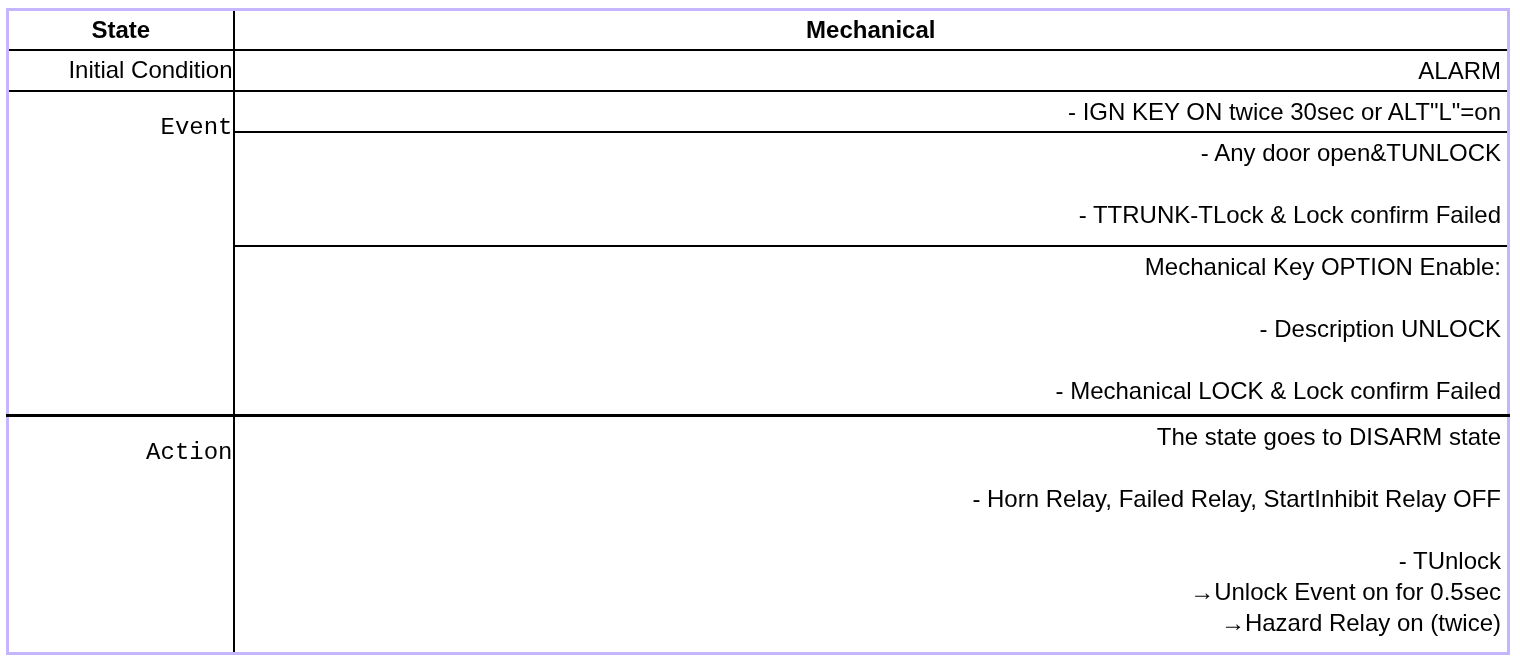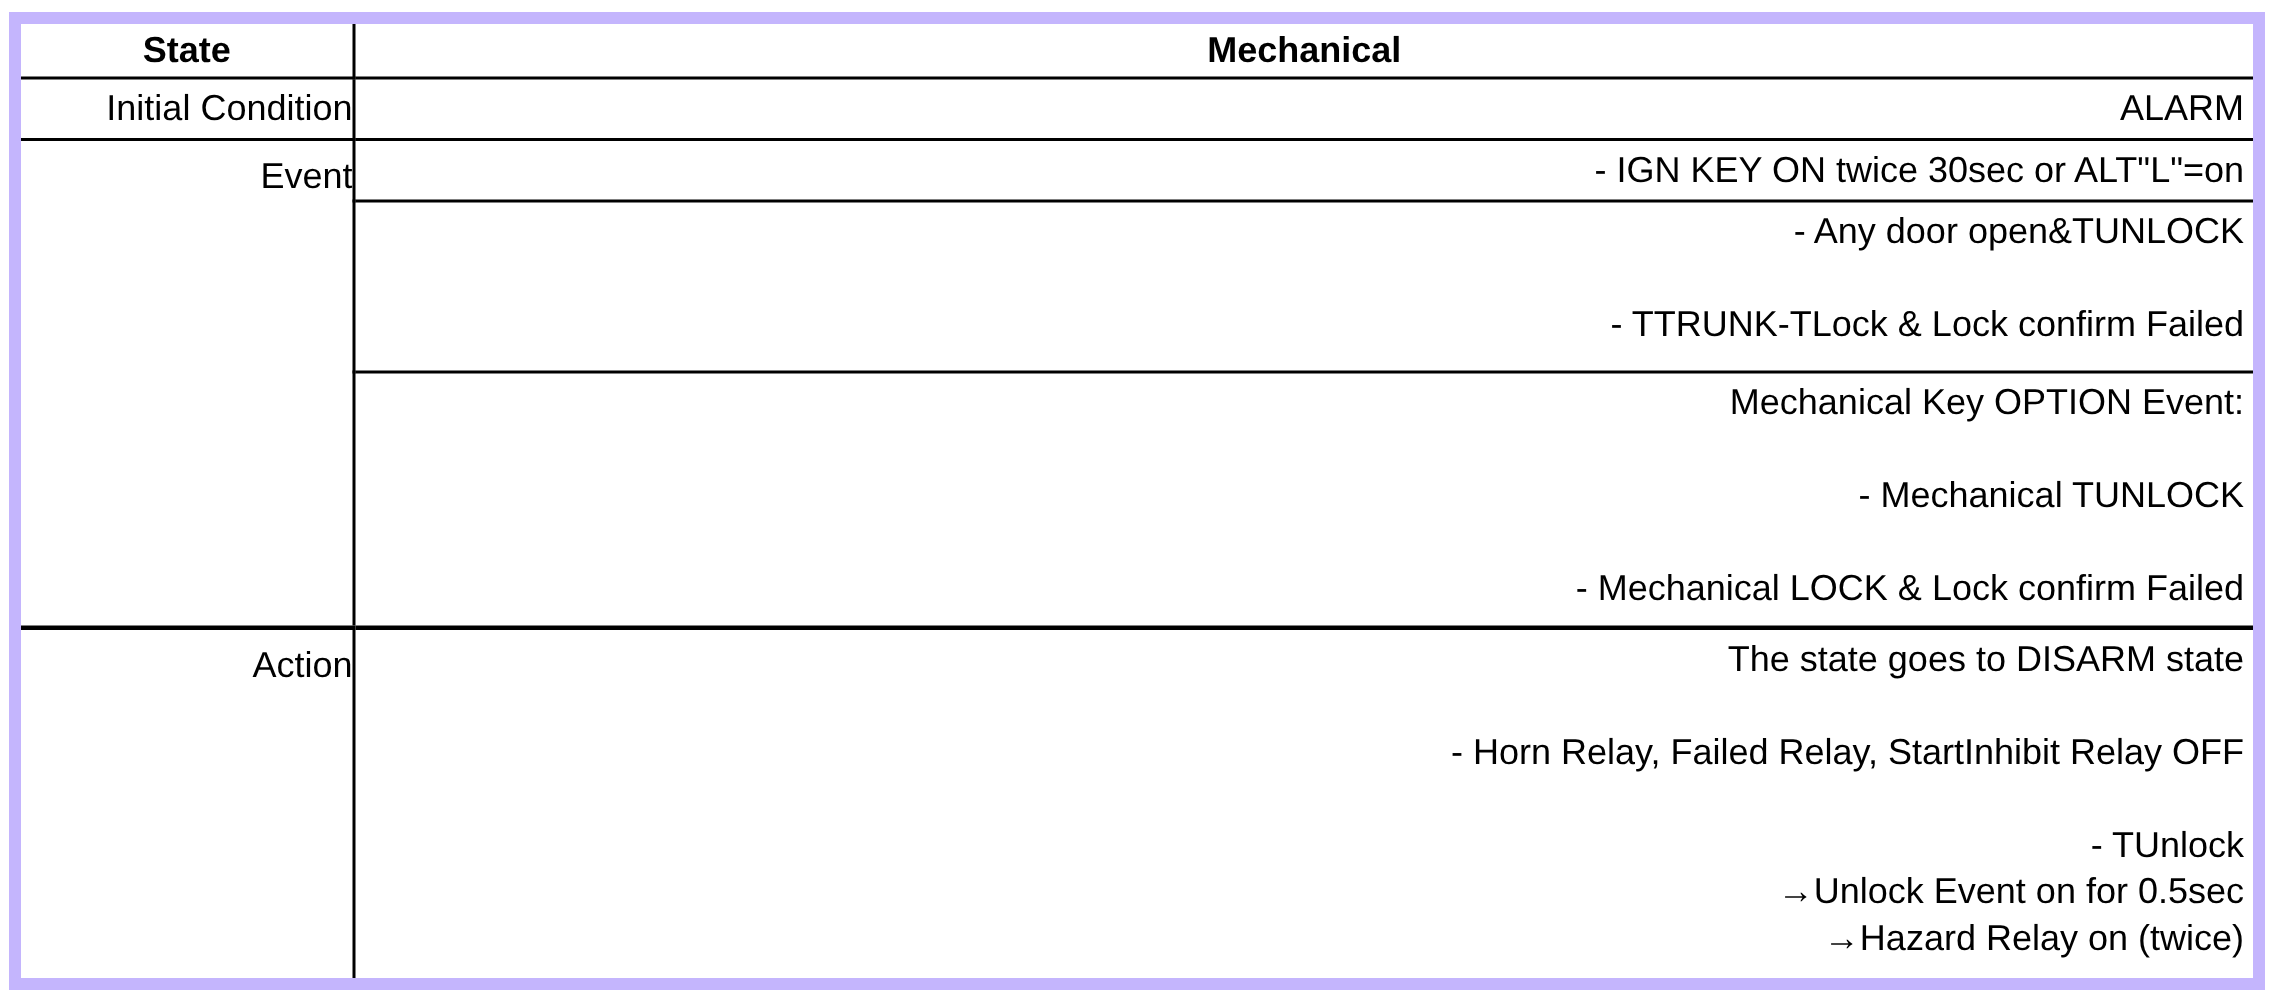--- a/index.html
+++ b/index.html
@@ -16,42 +16,43 @@
     background: #ffffff;
     overflow: hidden;
   }
   table.state-table {
     position: absolute;
     left: 6px;
     top: 8px;
     width: 1504px;
     border-collapse: collapse;
     table-layout: fixed;
-    border: 8px solid #c4b5fd;
+    border: 3px solid #c4b5fd;
   }
   .state-table th,
   .state-table td {
     border: 2px solid #000000;
     padding: 0;
     font-size: 24px;
     vertical-align: top;
     overflow: hidden;
   }
   .state-table th {
     font-weight: bold;
     text-align: center;
     vertical-align: middle;
   }
   td.label-cell {
     text-align: right;
     vertical-align: middle;
   }
   td.label-cell.top {
     vertical-align: top;
-    padding-top: 10px;
+    padding-top: 22px;
+    font-family: Liberation Mono, monospace;
   }
   td.desc-cell {
     text-align: left;
     padding: 4px 6px 4px 5px;
   }
   .line {
     line-height: 31px;
     min-height: 31px;
     white-space: pre-wrap;
     text-align: right;
@@ -96,23 +97,23 @@
       <tr class="r-e2">
         <td class="desc-cell">
           <div class="line">- Any door open&amp;TUNLOCK</div>
           <div class="line"></div>
           <div class="line">- TTRUNK-TLock &amp; Lock confirm Failed</div>
         </td>
       </tr>
 
       <tr class="r-e3">
         <td class="desc-cell">
-          <div class="line">Mechanical Key OPTION Event:</div>
+          <div class="line">Mechanical Key OPTION Enable:</div>
           <div class="line"></div>
-          <div class="line">- Mechanical TUNLOCK</div>
+          <div class="line">- Description UNLOCK</div>
           <div class="line"></div>
           <div class="line">- Mechanical LOCK &amp; Lock confirm Failed</div>
         </td>
       </tr>
 
       <tr class="r-action">
         <td class="label-cell top">Action</td>
         <td class="desc-cell">
           <div class="line">The state goes to DISARM state</div>
           <div class="line"></div>

